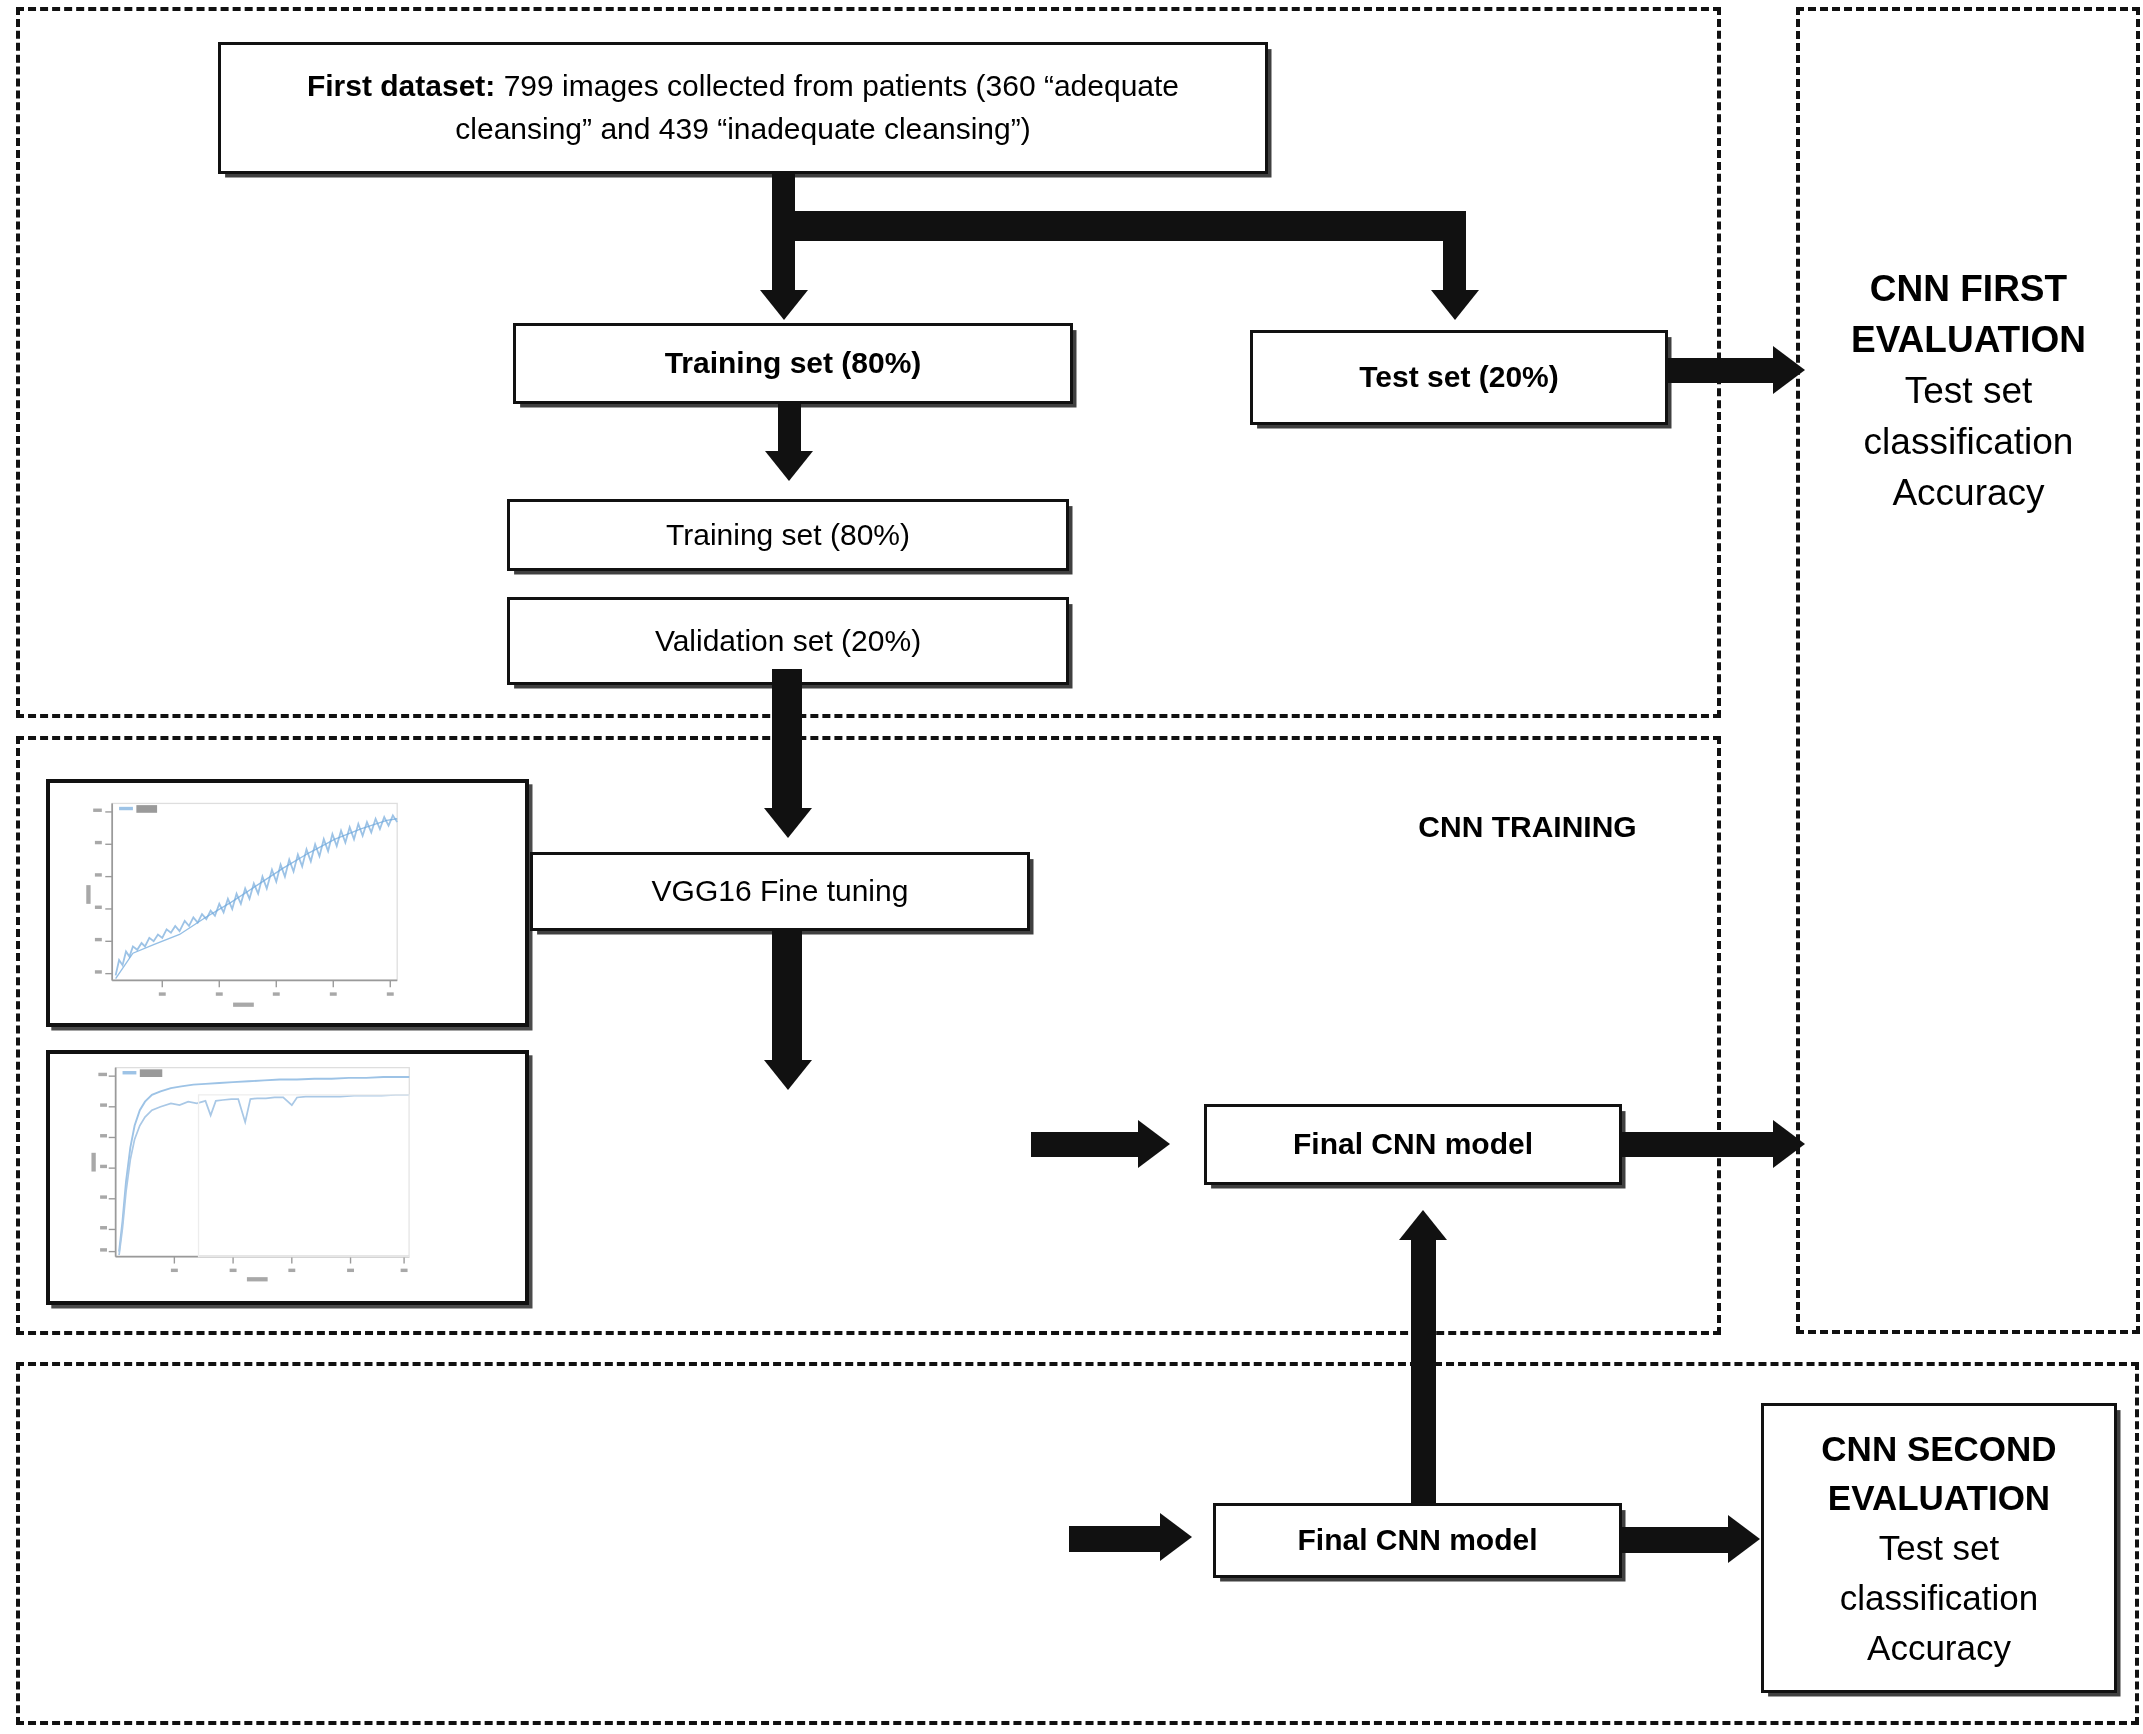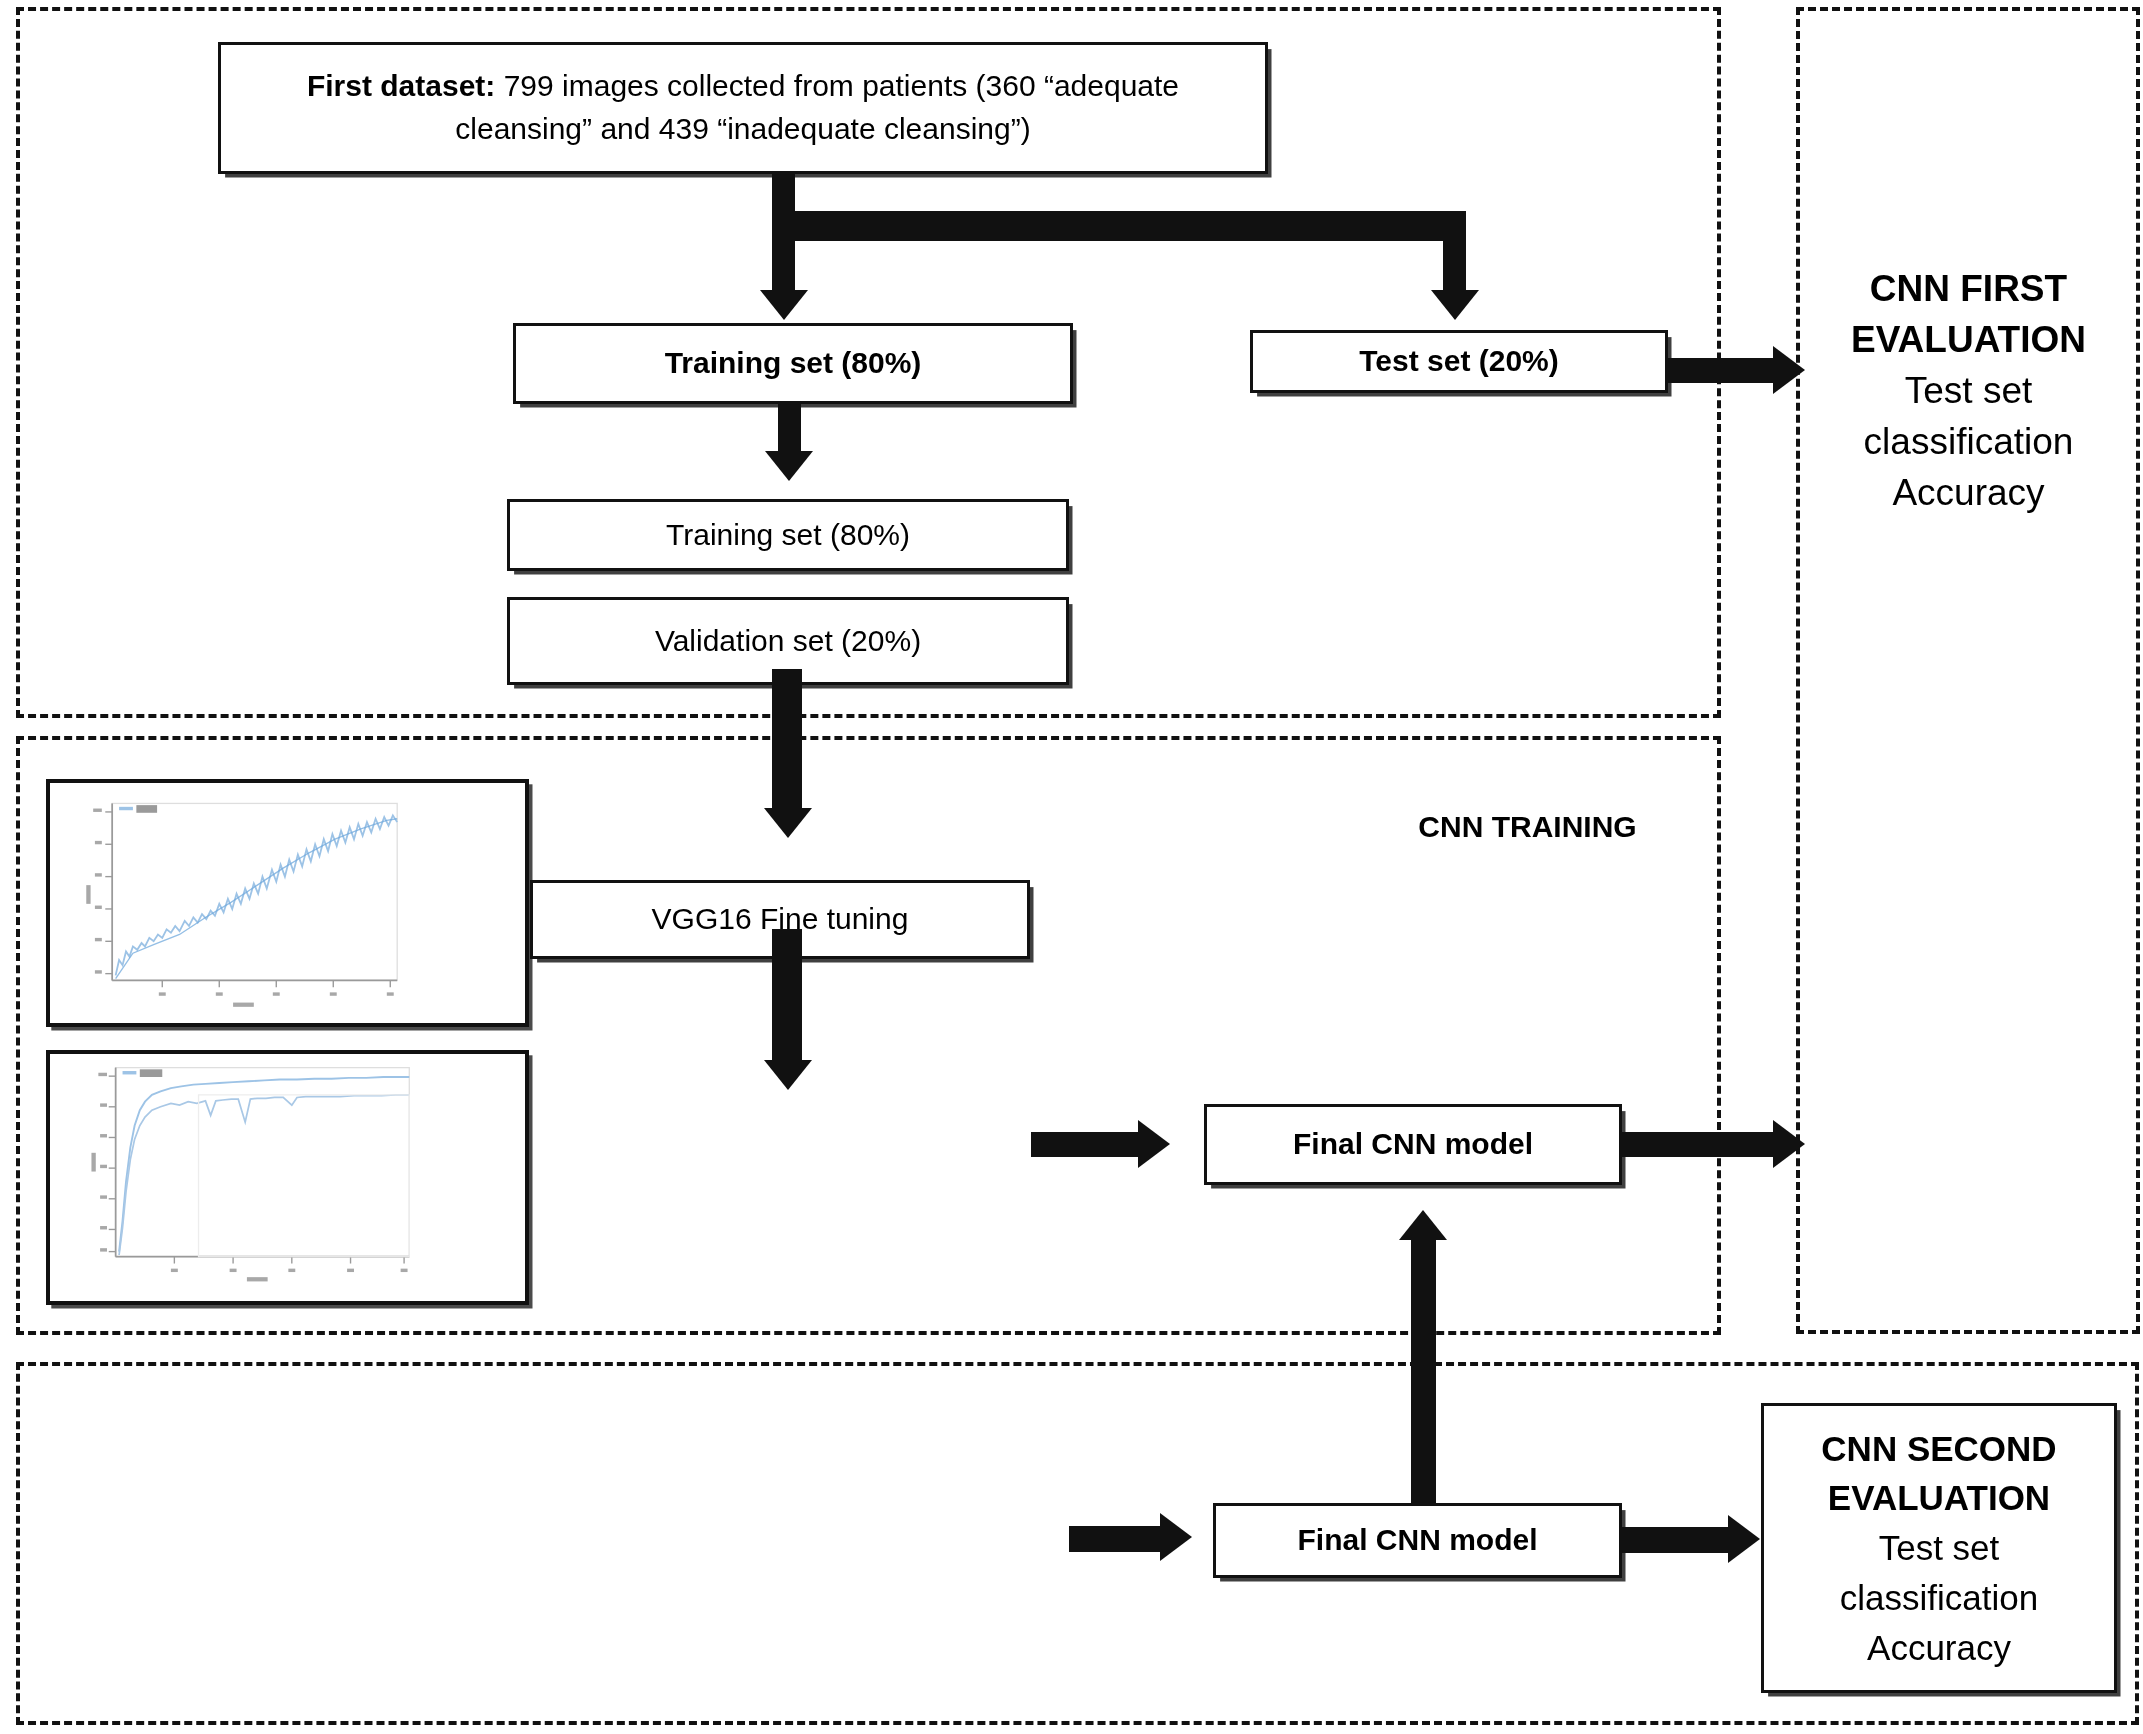--- a/index.html
+++ b/index.html
@@ -71,21 +71,21 @@
   <div class="shaft" style="left:772px;top:211px;width:693px;height:30px;"></div>
   <div class="shaft" style="left:772px;top:211px;width:23px;height:88px;"></div>
   <div class="head-down" style="left:760px;top:290px;"></div>
   <div class="shaft" style="left:1443px;top:211px;width:23px;height:88px;"></div>
   <div class="head-down" style="left:1431px;top:290px;"></div>
 
   <div class="box f34 t-bold" style="left:513px;top:323px;width:560px;height:81px;">
     <div class="inner">Training set (80%)</div>
   </div>
 
-  <div class="box f34 t-bold" style="left:1250px;top:330px;width:418px;height:63px;">
+  <div class="box f34 t-bold" style="left:1250px;top:330px;width:418px;height:95px;">
     <div class="inner">Test set (20%)</div>
   </div>
 
   <div class="shaft" style="left:1668px;top:358px;width:112px;height:24.6px;"></div>
   <div class="head-right" style="left:1773px;top:346px;"></div>
 
   <div class="shaft" style="left:778px;top:404px;width:23px;height:54px;"></div>
   <div class="head-down" style="left:765px;top:451px;"></div>
 
   <div class="box f34" style="left:507px;top:499px;width:562px;height:72px;">
@@ -144,21 +144,21 @@
       <g>
           <rect x="80" y="28" width="16" height="4" fill="#9dc3e6"></rect>
           <rect x="100" y="26" width="24" height="9" fill="#9a9a9a"></rect>
         </g>
 
       <polyline fill="none" stroke="#9dc3e6" stroke-width="2.1" points="76,226 80,208 84,214 88,198 92,204 96,192 101,196 106,188 110,192 115,182 120,186 125,178 130,182 135,172 140,176 145,168 150,174 156,162 161,168 166,158 171,164 176,154 181,160 186,150 191,156 196,142 201,152 206,136 211,148 216,130 221,142 226,124 231,136 236,118 241,130 246,110 251,124 257,102 262,116 267,96 272,110 277,90 282,104 287,84 292,98 297,78 302,92 307,72 312,86 317,66 322,80 327,60 332,74 337,56 342,70 347,52 352,66 357,48 362,62 367,46 372,58 377,42 382,54 387,40 392,50 397,38 402,46"></polyline>
       <polyline fill="none" stroke="#6fa8dc" stroke-width="1.6" opacity="0.75" points="76,230 96,200 120,190 150,178 180,158 210,140 240,120 270,100 300,82 330,66 360,54 390,44 402,42"></polyline>
     </svg>
   </div>
 
-  <div class="box f34" style="left:530px;top:880px;width:500px;height:79px;">
+  <div class="box f34" style="left:530px;top:852px;width:500px;height:79px;">
     <div class="inner">VGG16 Fine tuning</div>
   </div>
 
   <div class="shaft" style="left:772px;top:929px;width:30px;height:140px;"></div>
   <div class="head-down" style="left:764px;top:1060px;"></div>
 
   <div class="chartbox" style="left:46px;top:1050px;width:483px;height:255px;">
     <svg viewBox="0 0 550 290" preserveAspectRatio="none">
       <rect x="0" y="0" width="550" height="290" fill="#ffffff"></rect>
       <rect x="76" y="16" width="340" height="222" fill="none" stroke="#dedede" stroke-width="1.5"></rect>

